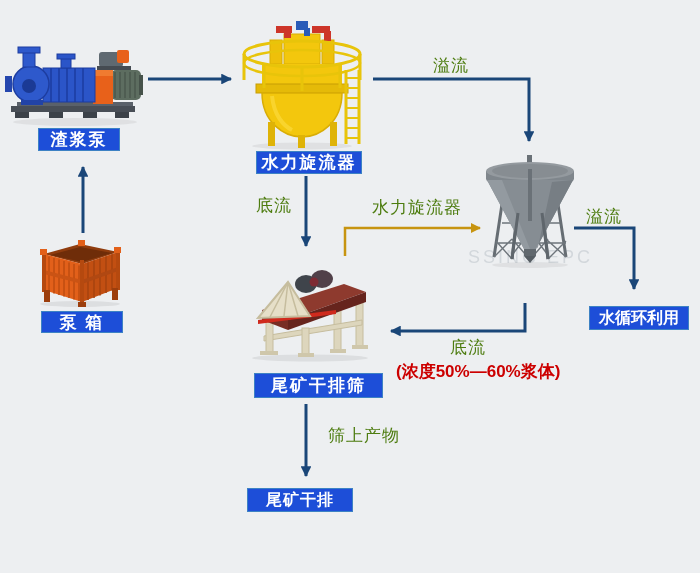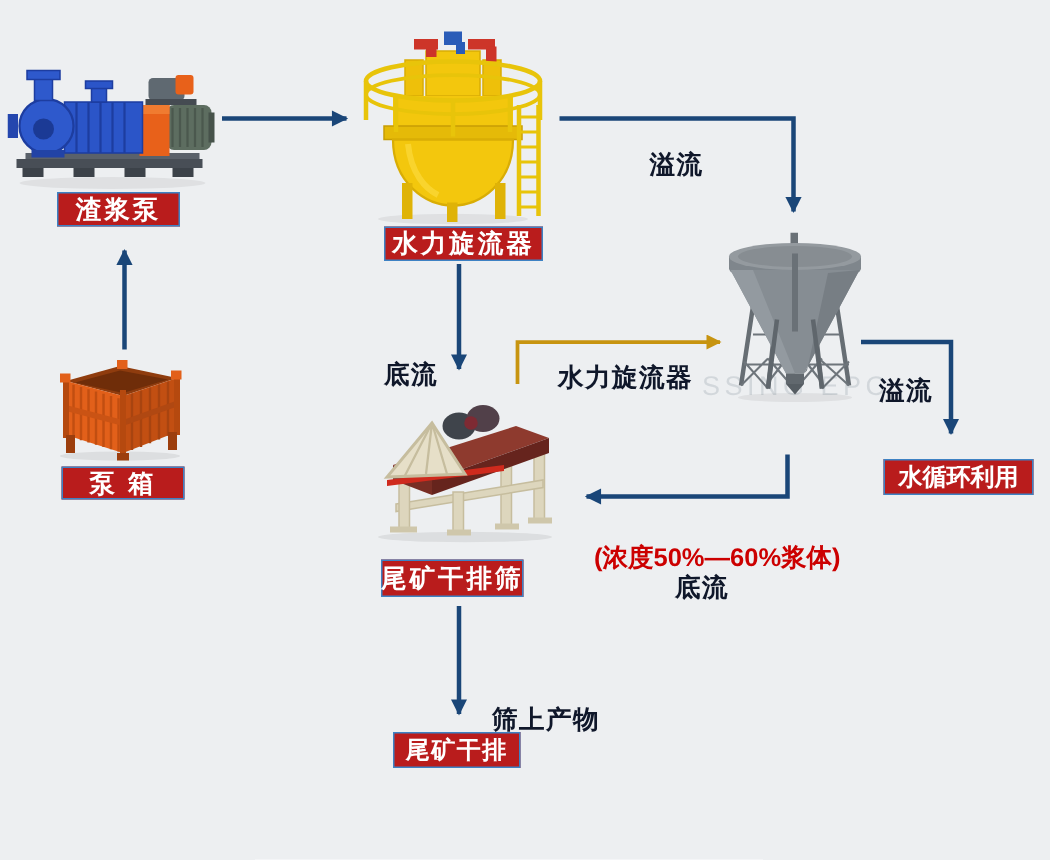--- a/index.html
+++ b/index.html
@@ -1,32 +1,32 @@
 <!DOCTYPE html>
 <html><head>
 <meta charset="utf-8">
 <style>
   html,body{margin:0;padding:0;}
   body{font-family:"Liberation Sans",sans-serif;}
   .stage{position:relative;width:700px;height:573px;background:#edeff1;overflow:hidden;}
   .flowsvg{position:absolute;left:0;top:0;}
   .eq{position:absolute;}
-  .lbl{position:absolute;background:#b91c1c;color:#ffffff;font-weight:bold;font-size:17px;
+  .lbl{position:absolute;background:#1d4ed8;color:#ffffff;font-weight:bold;font-size:17px;
        display:flex;align-items:center;justify-content:center;letter-spacing:2px;
        border:1px solid #3d82c4;box-sizing:border-box;white-space:nowrap;}
-  .ftxt{position:absolute;color:#0f172a;font-size:17px;white-space:nowrap;letter-spacing:1px;font-weight:700;margin-top:44px;}
+  .ftxt{position:absolute;color:#4d7c0f;font-size:17px;white-space:nowrap;letter-spacing:1px;font-weight:400;}
   .note{position:absolute;color:#cc0000;font-size:17px;font-weight:bold;white-space:nowrap;}
   .wm{position:absolute;color:#b9c0c7;opacity:.5;font-size:18px;letter-spacing:3px;}
 
   #lbl-pump{left:38px;top:128px;width:82px;height:23px;}
   #lbl-cyclone{left:256px;top:151px;width:106px;height:23px;}
   #lbl-pumpbox{left:41px;top:311px;width:82px;height:22px;}
-  #lbl-screen{left:254px;top:373px;width:95px;height:25px;}
+  #lbl-screen{left:254px;top:373px;width:129px;height:25px;}
   #lbl-water{left:589px;top:306px;width:100px;height:24px;font-size:16px;letter-spacing:0;}
-  #lbl-dry{left:262px;top:488px;width:85px;height:24px;font-size:16px;letter-spacing:1px;text-align:right;}
+  #lbl-dry{left:247px;top:488px;width:106px;height:24px;font-size:16px;letter-spacing:1px;text-align:right;}
 
   #t-ovf-top{left:433px;top:54px;}
   #t-ovf-right{left:586px;top:205px;}
   #t-unf-c{left:256px;top:194px;}
   #n-unf-c{left:146px;top:213px;}
   #t-under{left:372px;top:196px;}
   #t-unf-r{left:450px;top:336px;}
   #n-unf-r{left:396px;top:360px;}
   #t-over{left:328px;top:424px;}
 

